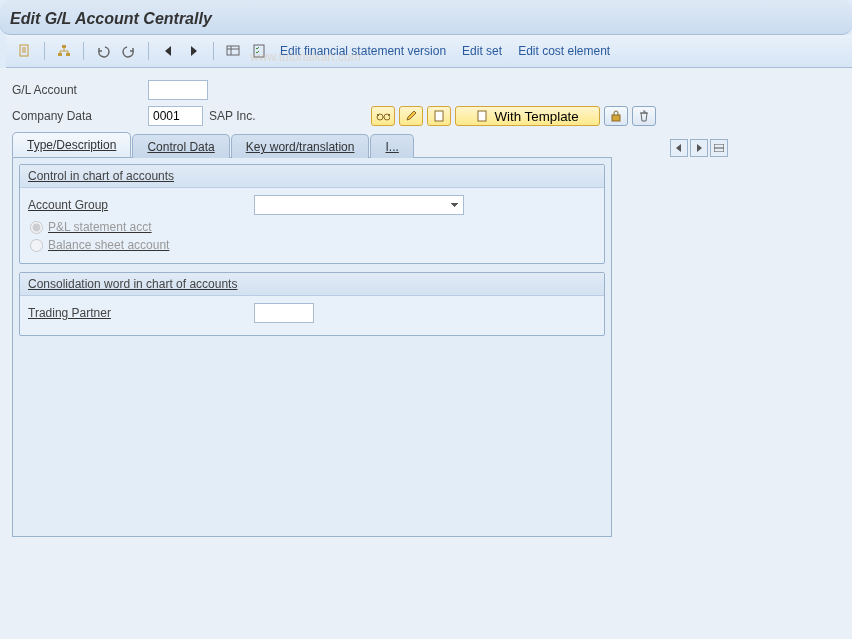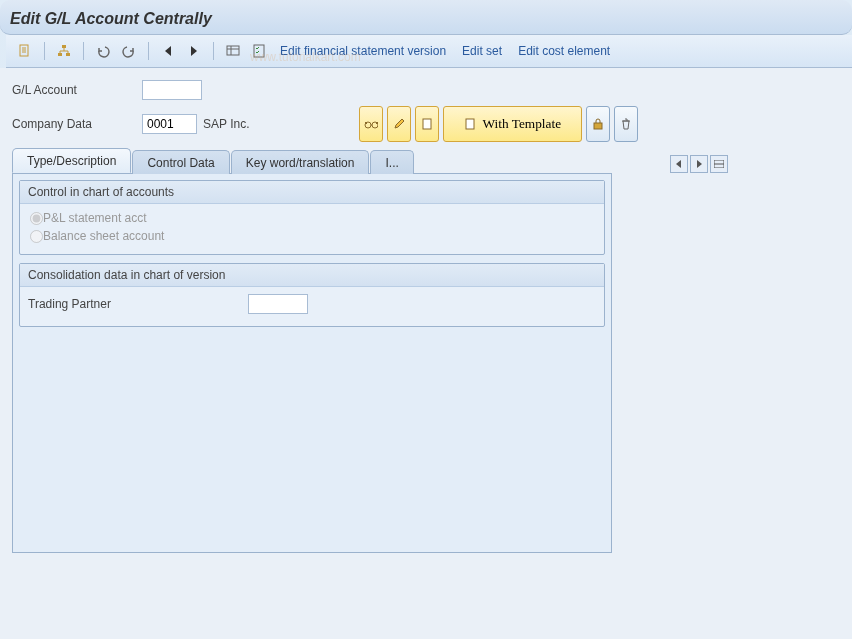--- a/index.html
+++ b/index.html
@@ -58,65 +58,66 @@
     }
     .content {
       background: #eaf0f7;
       padding: 12px;
       height: calc(100% - 68px);
     }
     .field-row {
       display: flex;
       align-items: center;
       margin-bottom: 6px;
+      gap: 6px;
     }
     .field-label {
       width: 130px;
       color: #444;
     }
     .text-input {
       border: 1px solid #a8bcd4;
       background: #fff;
       height: 20px;
       padding: 1px 4px;
       font-size: 12px;
     }
     .text-input.w50 { width: 55px; }
     .text-input.w60 { width: 60px; }
     .text-input.w150 { width: 150px; }
     .text-input.w400 { width: 400px; }
-    .static-text { color: #444; margin-left: 6px; }
+    .static-text { color: #444; }
     .action-btns {
       display: inline-flex;
       gap: 4px;
       margin-left: 110px;
       align-items: center;
     }
     .act-btn {
-      height: 36px;
+      height: 20px;
       min-width: 24px;
       border: 1px solid #d4a63a;
       border-radius: 3px;
       background: linear-gradient(to bottom, #fff5cd 0%, #fde98a 100%);
       display: inline-flex;
       align-items: center;
       justify-content: center;
       cursor: pointer;
       padding: 0 4px;
-      font-family: Liberation Serif, serif;
     }
     .act-btn.blue {
       border: 1px solid #8da9c7;
       background: linear-gradient(to bottom, #f5f9fd 0%, #dce8f5 100%);
     }
     .act-btn.wide {
       padding: 0 20px;
     }
     .tabstrip {
       margin-top: 4px;
+      text-decoration: underline;
     }
     .tabs {
       display: flex;
       align-items: flex-end;
       position: relative;
     }
     .tab {
       padding: 5px 14px 4px 14px;
       background: linear-gradient(to bottom, #d4e1f0 0%, #c6d7ea 100%);
       border: 1px solid #9bb2cd;
@@ -183,20 +184,21 @@
       padding: 0 4px;
       appearance: none;
       background-image: linear-gradient(45deg, transparent 50%, #555 50%), linear-gradient(135deg, #555 50%, transparent 50%);
       background-position: right 8px center, right 4px center;
       background-size: 4px 4px, 4px 4px;
       background-repeat: no-repeat;
     }
     .radio-row {
       display: flex;
       align-items: center;
+      gap: 5px;
       color: #999;
       margin-bottom: 4px;
       margin-left: 2px;
     }
     .radio-row input { accent-color: #888; }
     svg { display: block; }
     .watermark {
       position: absolute;
       top: 50px;
       left: 250px;
@@ -347,34 +349,38 @@
             </svg>
         </div>
       </div>
     </div>
 
     <div class="tabbody">
 
       <div class="group">
         <div class="group-title">Control in chart of accounts</div>
         <div class="group-body">
+          <div class="field-row">
+            <span class="field-label">Account Group</span>
+            <select class="select"></select>
+          </div>
           <label class="radio-row">
             <input type="radio" name="accttype" checked="" disabled="" style="">
             <span>P&amp;L statement acct</span>
           </label>
           <label class="radio-row">
             <input type="radio" name="accttype" disabled="" style="">
             <span>Balance sheet account</span>
           </label>
         </div>
       </div>
 
 
       <div class="group">
-        <div class="group-title">Consolidation data in chart of version</div>
+        <div class="group-title">Consolidation word in chart of accounts</div>
         <div class="group-body">
           <div class="field-row">
             <span class="field-label">Trading Partner</span>
             <input class="text-input w60" value="" style="">
           </div>
         </div>
       </div>
 
     </div>
   </div>

